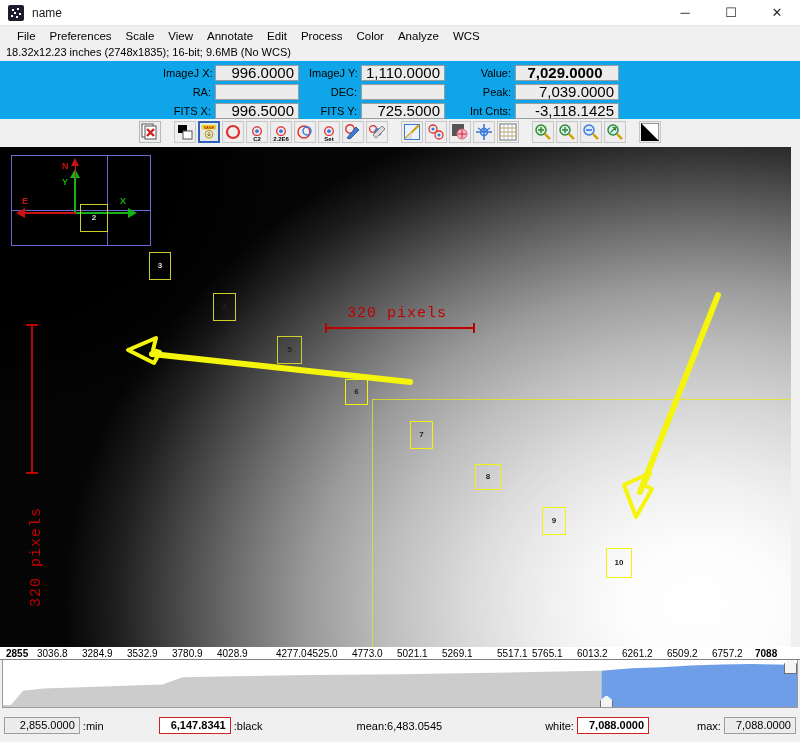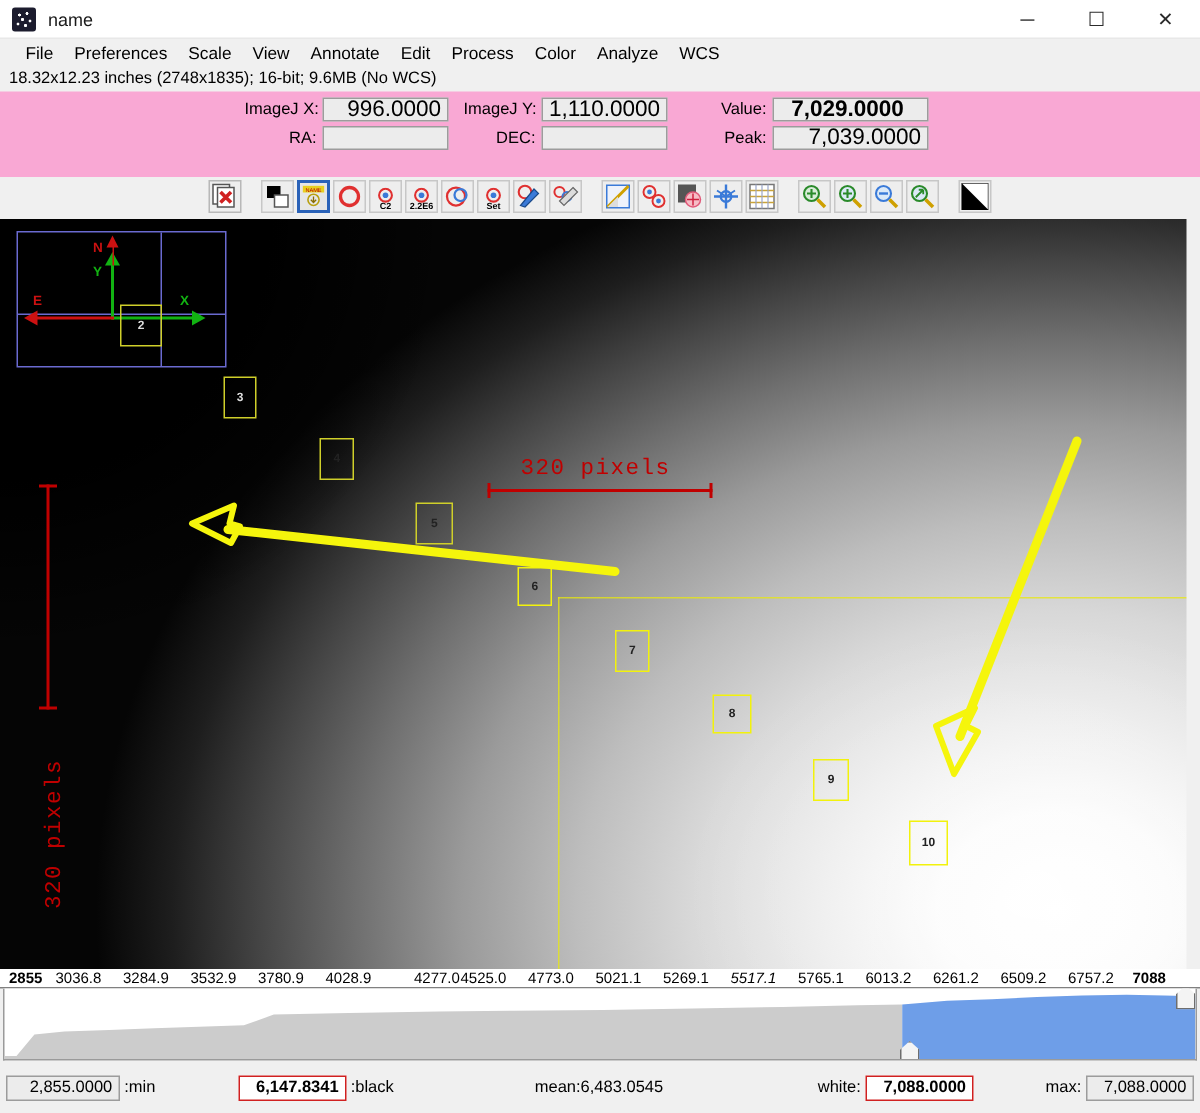--- a/index.html
+++ b/index.html
@@ -87,21 +87,21 @@
     font-size: 11px;
     color: #000;
     padding-left: 6px;
     background: #f0f0f0;
     white-space: nowrap;
   }
 
   
   .coordpanel {
     flex: 0 0 57px;
-    background: #f9a8d4;
+    background: #0ea5e9;
     padding-top: 3px;
     display: flex;
     flex-direction: column;
     gap: 2px;
   }
   .coordrow {
     display: flex;
     align-items: center;
     height: 17px;
     padding-left: 163px;
@@ -408,20 +408,34 @@
       <div class="cgroup gap-a">
         <div class="clabel lab-ij">DEC:</div>
         <div class="cfield w-xy"></div>
       </div>
       <div class="cgroup gap-b">
         <div class="clabel lab-v">Peak:</div>
         <div class="cfield w-val">7,039.0000</div>
       </div>
     </div>
 
+    <div class="coordrow">
+      <div class="cgroup">
+        <div class="clabel lab-ij">FITS X:</div>
+        <div class="cfield w-xy">996.5000</div>
+      </div>
+      <div class="cgroup gap-a">
+        <div class="clabel lab-ij">FITS Y:</div>
+        <div class="cfield w-xy">725.5000</div>
+      </div>
+      <div class="cgroup gap-b">
+        <div class="clabel lab-v">Int Cnts:</div>
+        <div class="cfield w-val">-3,118.1425</div>
+      </div>
+    </div>
   </div>
 
   <div class="toolbar">
 
     <div class="tbtn">
       <svg width="18" height="18" viewBox="0 0 18 18">
         <rect x="1" y="1" width="11" height="13" fill="#fff" stroke="#555"></rect>
         <rect x="4" y="3" width="11" height="13" fill="#fff" stroke="#555"></rect>
         <path d="M6 6 L13 13 M13 6 L6 13" stroke="#d02020" stroke-width="2.4"></path>
       </svg>
@@ -674,21 +688,21 @@
       <div class="tick" style="left:37px;">3036.8</div>
       <div class="tick" style="left:82px;">3284.9</div>
       <div class="tick" style="left:127px;">3532.9</div>
       <div class="tick" style="left:172px;">3780.9</div>
       <div class="tick" style="left:217px;">4028.9</div>
       <div class="tick" style="left:276px;">4277.0</div>
       <div class="tick" style="left:307px;">4525.0</div>
       <div class="tick" style="left:352px;">4773.0</div>
       <div class="tick" style="left:397px;">5021.1</div>
       <div class="tick" style="left:442px;">5269.1</div>
-      <div class="tick" style="left:487px;font-style:italic;">5517.1</div>
+      <div class="tick" style="left:497px;">5517.1</div>
       <div class="tick" style="left:532px;">5765.1</div>
       <div class="tick" style="left:577px;">6013.2</div>
       <div class="tick" style="left:622px;">6261.2</div>
       <div class="tick" style="left:667px;">6509.2</div>
       <div class="tick" style="left:712px;">6757.2</div>
       <div class="tick bold" style="left:755px;">7088</div>
     </div>
 
     <div class="histbody">
       <svg width="100%" height="100%" viewBox="0 0 796 46" preserveAspectRatio="none">

